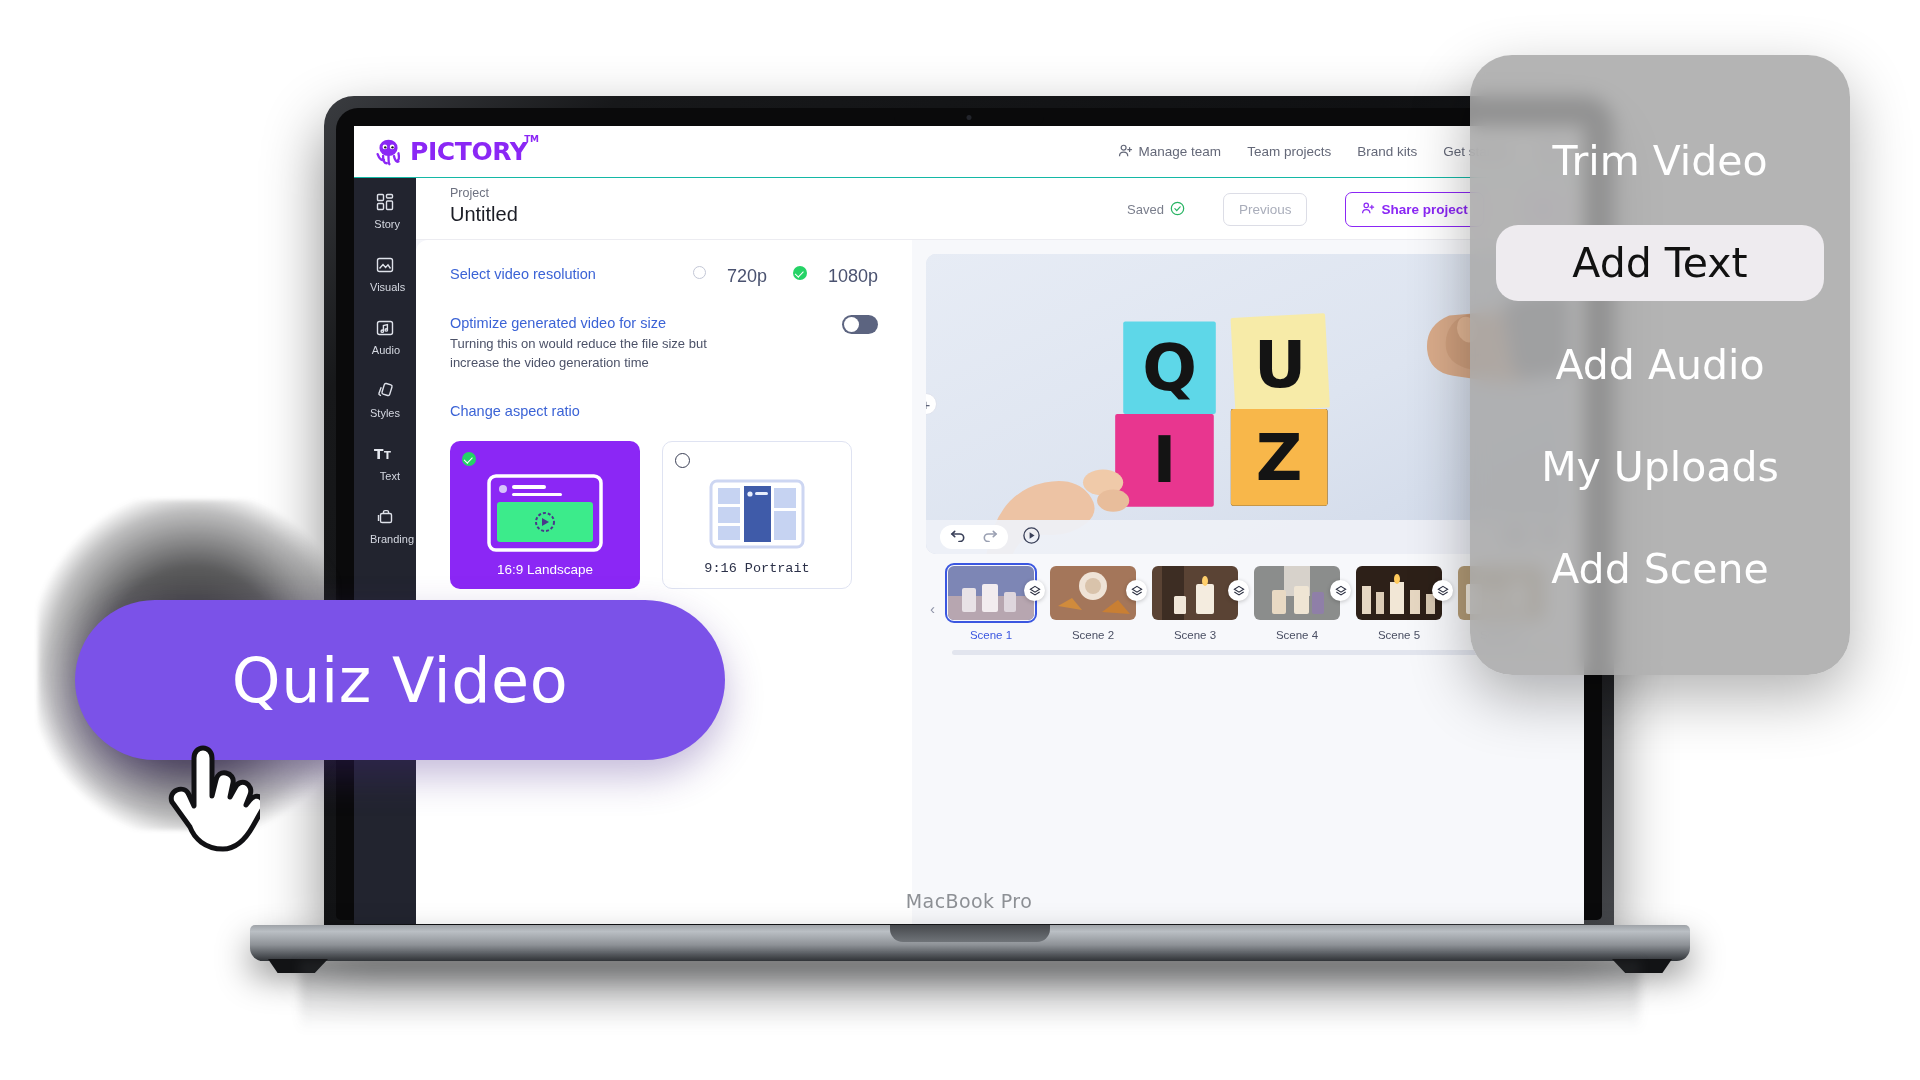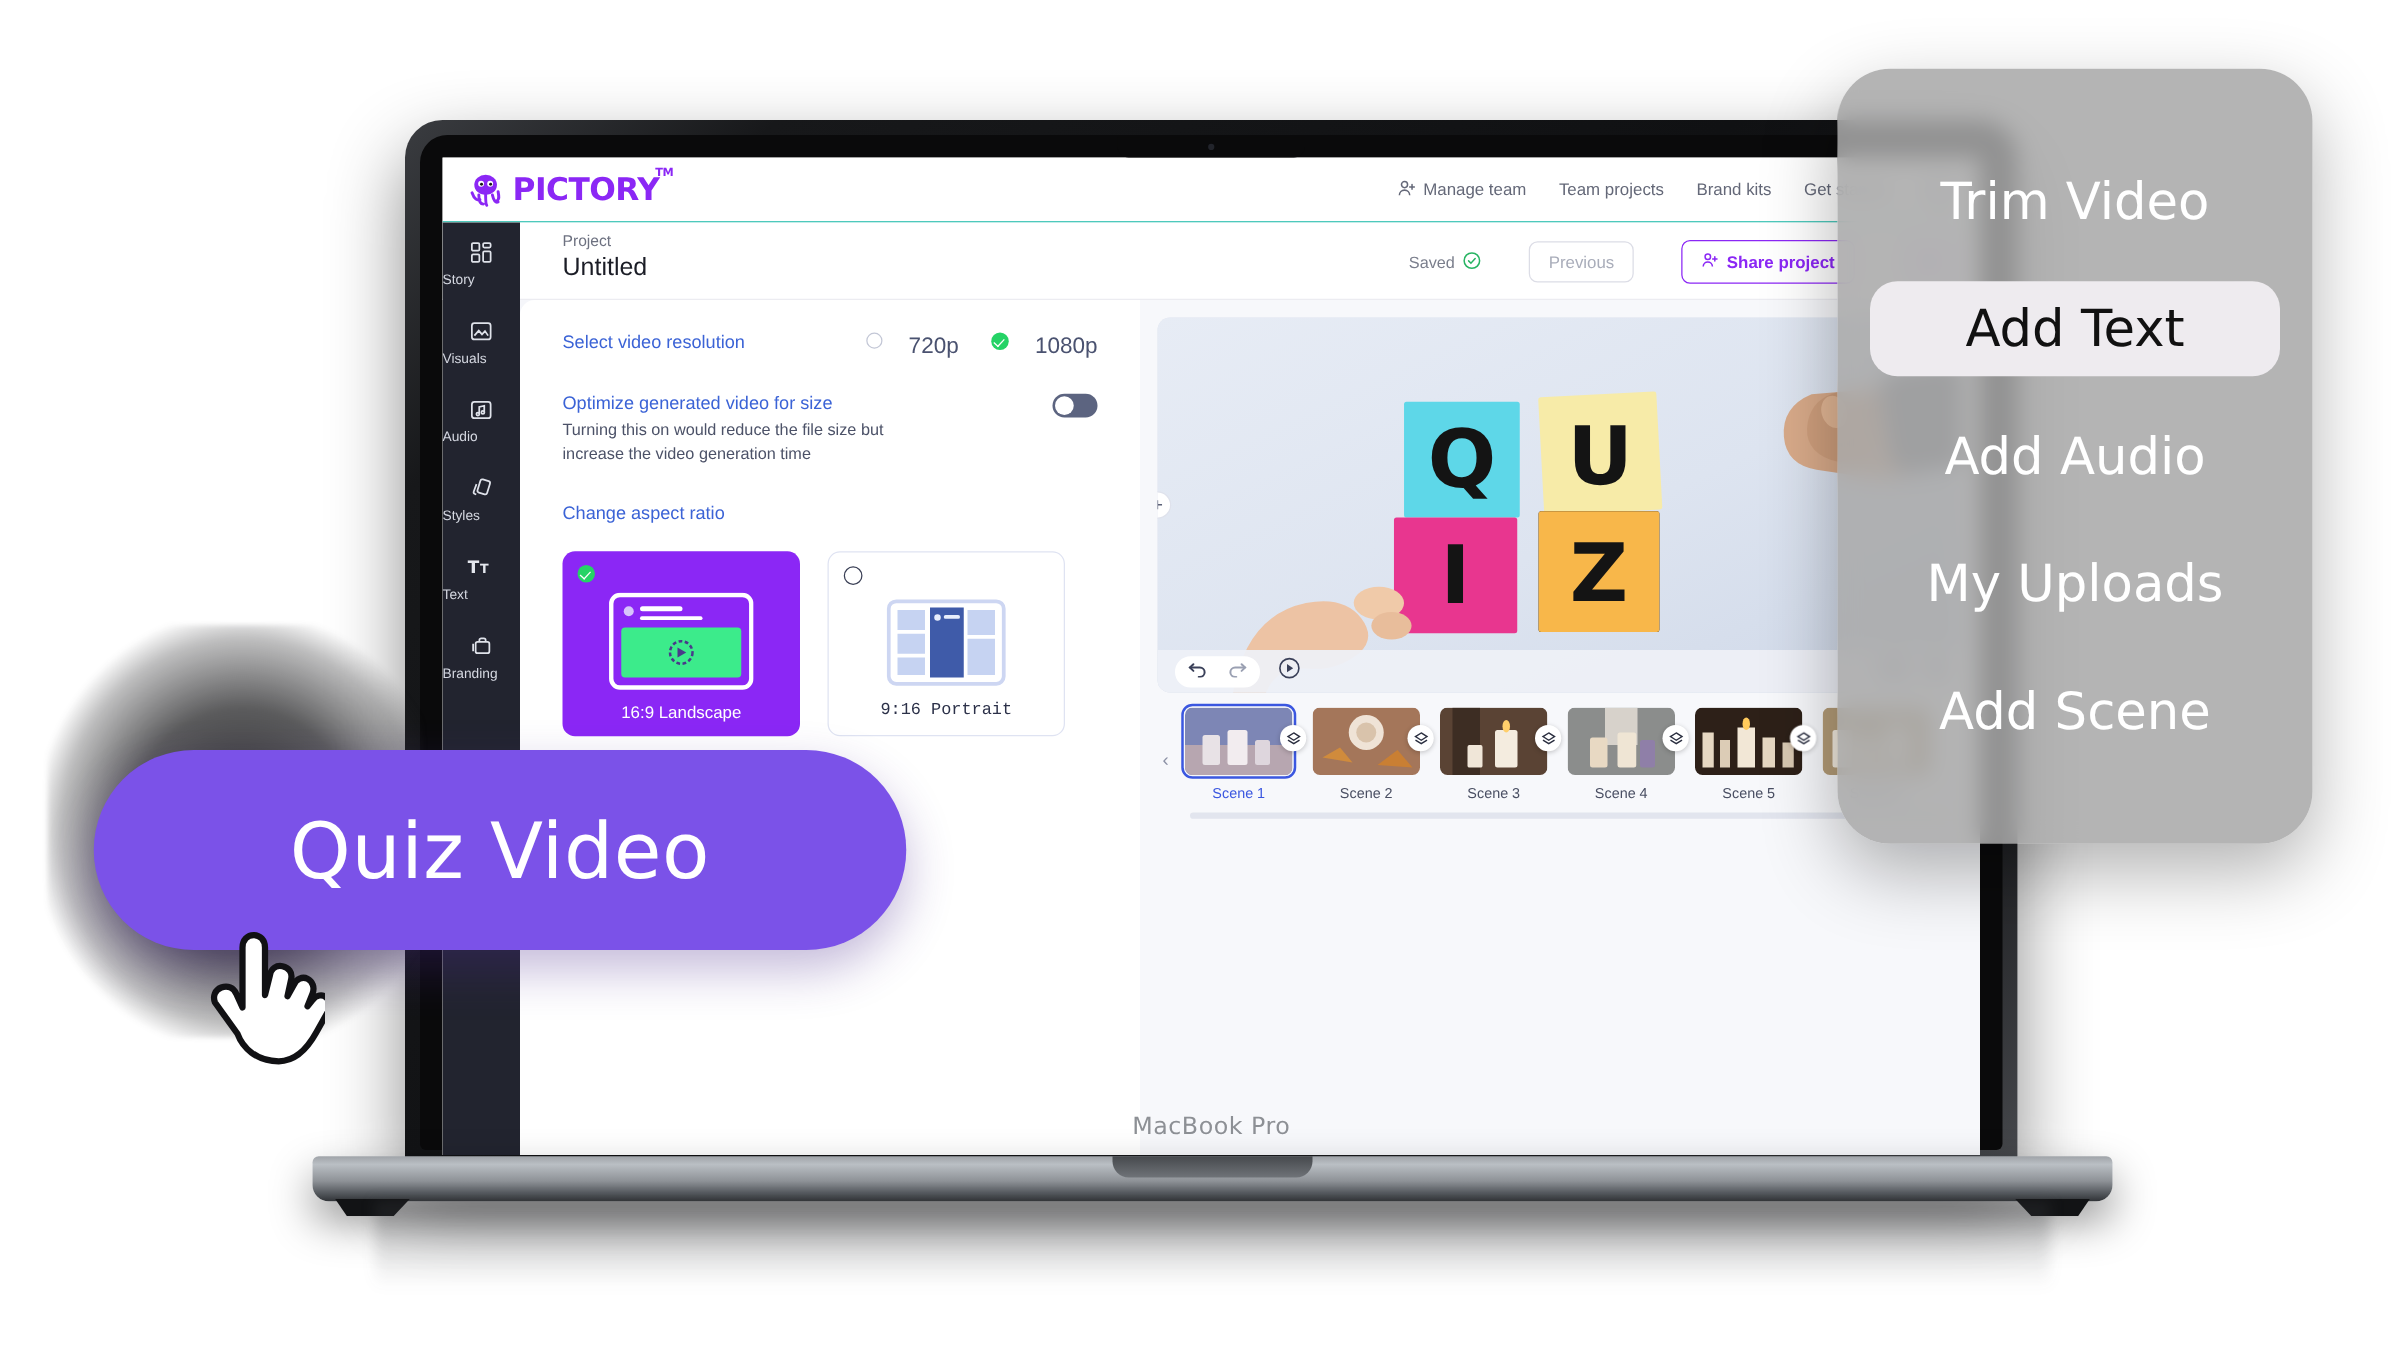--- a/index.html
+++ b/index.html
@@ -79,21 +79,21 @@
   .proj-kicker { font-size:12.5px; color:#6d7180; }
   .proj-title { font-size:20px; color:#1b1d26; margin-top:3px; }
   .subbar-right { position:absolute; right:16px; top:14px; display:flex; align-items:center; gap:11px; }
   .saved { display:flex; align-items:center; gap:6px; font-size:13px; color:#7a7e8c; }
   .btn { border-radius:7px; font-size:13.5px; padding:8px 15px; white-space:nowrap; cursor:pointer; display:flex; align-items:center; gap:6px;margin-left:27px;}
   .btn-ghost { border:1px solid #dcdde6; color:#a9adba; background:#fff; }
   .btn-outline { border:1.4px solid #8B27F5; color:#8B27F5; background:#fff; font-weight:600; }
 
   
   .sidebar { position:absolute; left:0; top:52px; width:62px; height:746px; background:#22242f; }
-  .side-item { padding:13px 0 11px; text-align:left; color:#cfd2dc; cursor:pointer; }
+  .side-item { padding:13px 16px 11px; text-align:right; color:#cfd2dc; cursor:pointer; }
   .side-item .lbl { font-size:11px; margin-top:5px; display:block; color:#d5d8e1; }
   .side-ico { height:22px; display:flex; align-items:center; justify-content:center; }
 
   
   .content { position:absolute; left:62px; top:114px; width:1168px; height:684px; background:#f5f6fa; display:flex; }
   .panel-left { width:496px; background:#fff; border-radius:12px 0 0 0; padding:26px 34px; }
   .panel-right { flex:1; background:#f7f8fb; padding:14px 14px 0 14px; }
 
   .link-h { color:#3b63d6; font-size:14.5px; }
   .row { display:flex; align-items:flex-start; justify-content:space-between; }

